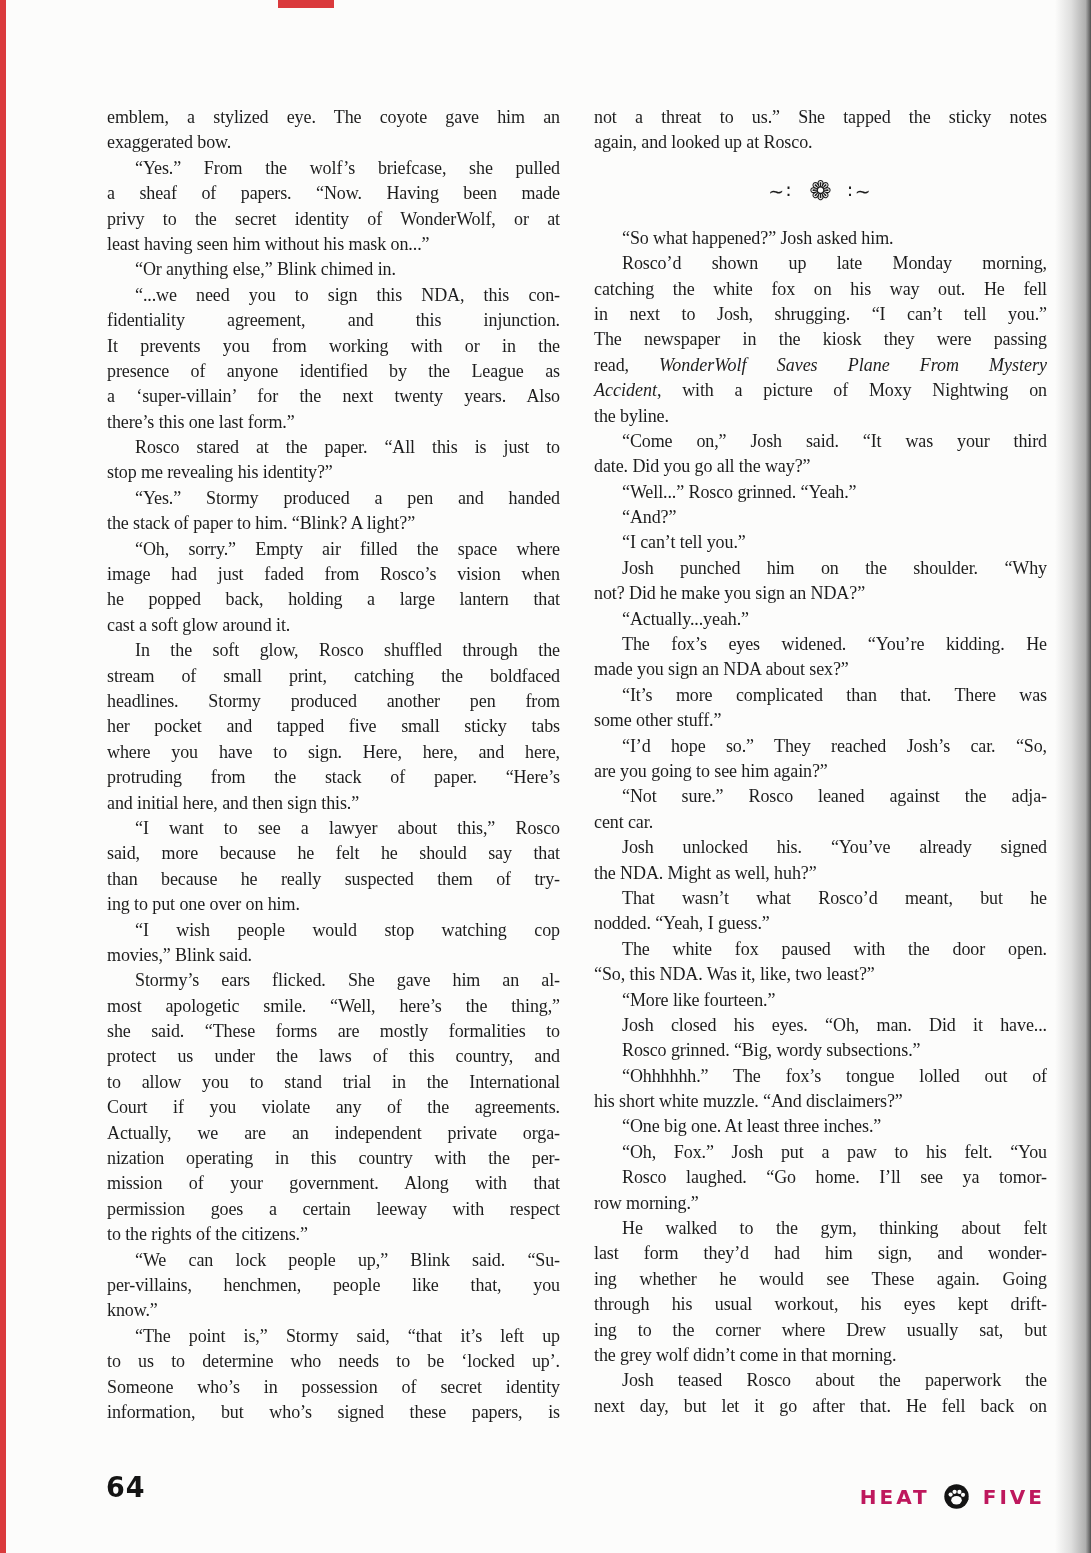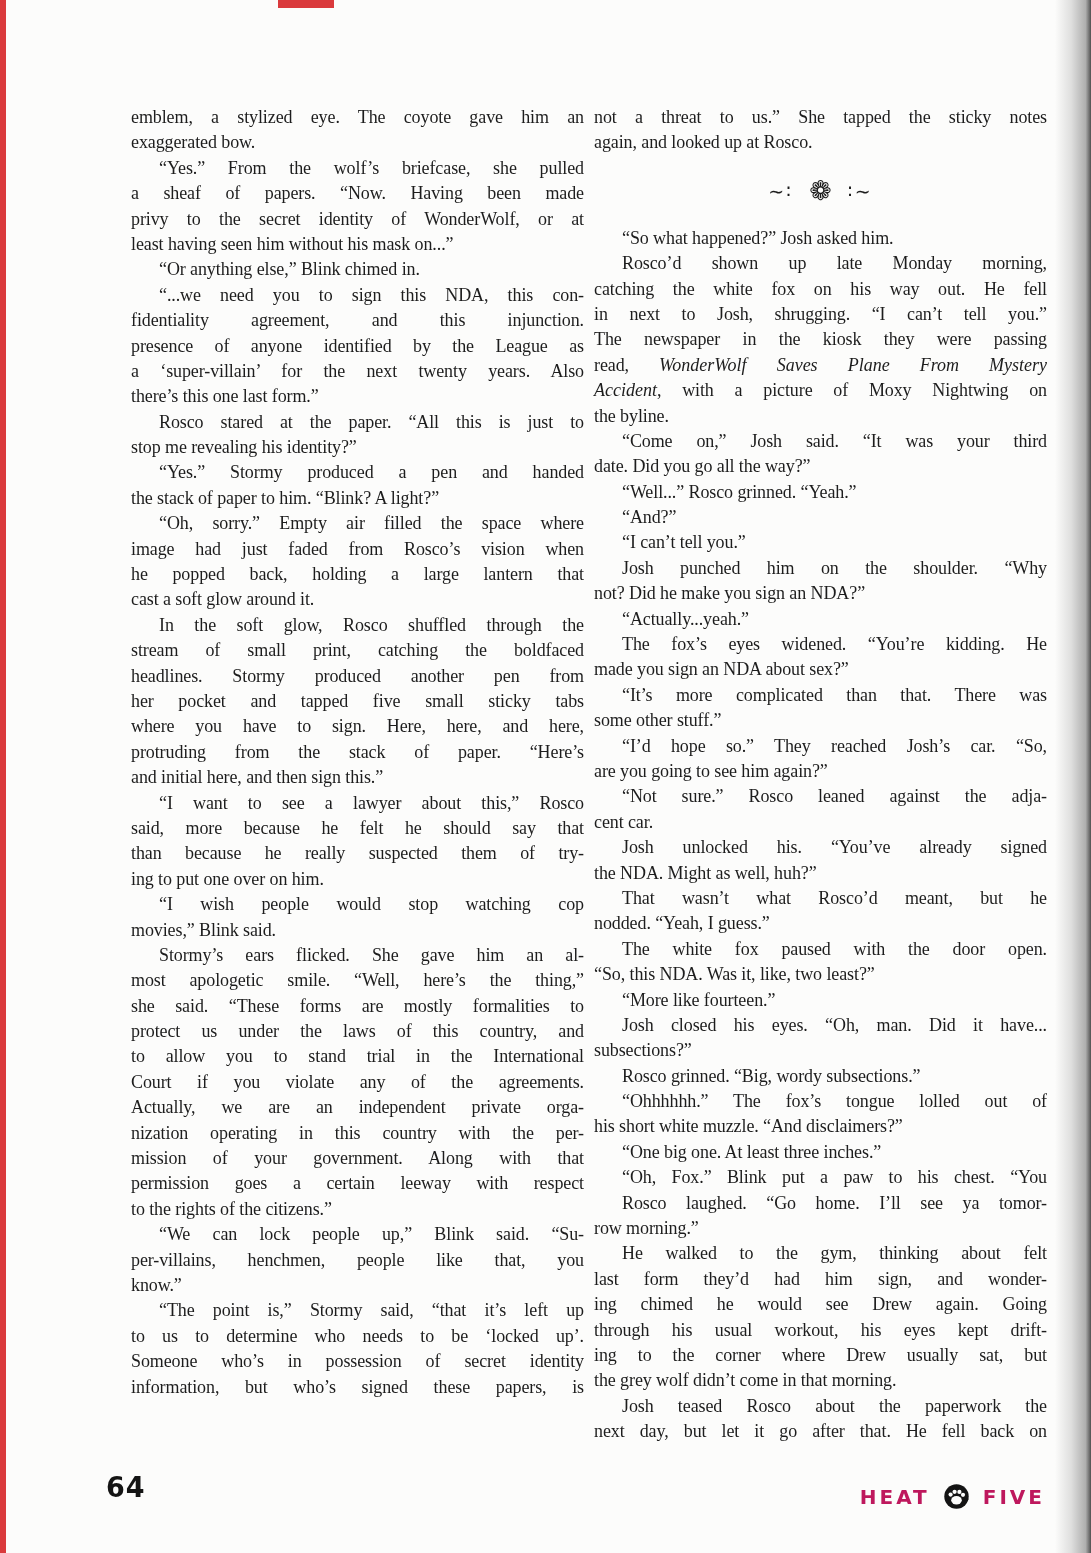--- a/index.html
+++ b/index.html
@@ -13,21 +13,21 @@
   .edge-shadow-right{
     position:absolute;right:0;top:0;width:36px;height:1553px;
     background:linear-gradient(to right, rgba(90,90,90,0) 0%, rgba(90,90,90,0.18) 45%, rgba(80,80,80,0.45) 85%, rgba(50,50,50,0.85) 100%);
   }
   .column{
     position:absolute;top:105px;width:453px;
     font-size:18px;color:#1d1d1d;
     text-align:justify;
     letter-spacing:-0.1px;
   }
-  .column-left{left:107px;margin-left:24px;}
+  .column-left{left:107px;}
   .column-right{left:594px;}
   .line{
     height:25.4px;line-height:25.4px;
     text-align:justify;text-align-last:justify;
     white-space:nowrap;
   }
   .line.end{text-align-last:left;}
   .line.indent{text-indent:28px;font-family:Liberation Serif, serif;}
   .line i{letter-spacing:0;}
   .ornament{
@@ -60,20 +60,21 @@
 <div class="column column-left">
     <div class="line">emblem, a stylized eye. The coyote gave him an</div>
     <div class="line end">exaggerated bow.</div>
     <div class="line indent">“Yes.” From the wolf’s briefcase, she pulled</div>
     <div class="line">a sheaf of papers. “Now. Having been made</div>
     <div class="line">privy to the secret identity of WonderWolf, or at</div>
     <div class="line end">least having seen him without his mask on...”</div>
     <div class="line indent end">“Or anything else,” Blink chimed in.</div>
     <div class="line indent">“...we need you to sign this NDA, this con-</div>
     <div class="line">fidentiality agreement, and this injunction.</div>
+    <div class="line">It prevents you from working with or in the</div>
     <div class="line">presence of anyone identified by the League as</div>
     <div class="line">a ‘super-villain’ for the next twenty years. Also</div>
     <div class="line end">there’s this one last form.”</div>
     <div class="line indent">Rosco stared at the paper. “All this is just to</div>
     <div class="line end">stop me revealing his identity?”</div>
     <div class="line indent">“Yes.” Stormy produced a pen and handed</div>
     <div class="line end">the stack of paper to him. “Blink? A light?”</div>
     <div class="line indent">“Oh, sorry.” Empty air filled the space where</div>
     <div class="line">image had just faded from Rosco’s vision when</div>
     <div class="line">he popped back, holding a large lantern that</div>
@@ -147,31 +148,30 @@
       <div class="line indent">“Not sure.” Rosco leaned against the adja-</div>
       <div class="line end">cent car.</div>
       <div class="line indent">Josh unlocked his. “You’ve already signed</div>
       <div class="line end">the NDA. Might as well, huh?”</div>
       <div class="line indent">That wasn’t what Rosco’d meant, but he</div>
       <div class="line end">nodded. “Yeah, I guess.”</div>
       <div class="line indent">The white fox paused with the door open.</div>
       <div class="line end">“So, this NDA. Was it, like, two least?”</div>
       <div class="line indent end">“More like fourteen.”</div>
       <div class="line indent">Josh closed his eyes. “Oh, man. Did it have...</div>
-      <div class="line end">subsections?”</div>
       <div class="line indent end">Rosco grinned. “Big, wordy subsections.”</div>
       <div class="line indent">“Ohhhhhh.” The fox’s tongue lolled out of</div>
       <div class="line end">his short white muzzle. “And disclaimers?”</div>
       <div class="line indent end">“One big one. At least three inches.”</div>
-      <div class="line indent">“Oh, Fox.” Blink put a paw to his chest. “You</div>
+      <div class="line indent">“Oh, Fox.” Josh put a paw to his felt. “You</div>
       <div class="line indent">Rosco laughed. “Go home. I’ll see ya tomor-</div>
       <div class="line end">row morning.”</div>
       <div class="line indent">He walked to the gym, thinking about felt</div>
       <div class="line">last form they’d had him sign, and wonder-</div>
-      <div class="line">ing chimed he would see Drew again. Going</div>
+      <div class="line">ing whether he would see These again. Going</div>
       <div class="line">through his usual workout, his eyes kept drift-</div>
       <div class="line">ing to the corner where Drew usually sat, but</div>
       <div class="line end">the grey wolf didn’t come in that morning.</div>
       <div class="line indent">Josh teased Rosco about the paperwork the</div>
       <div class="line">next day, but let it go after that. He fell back on</div>
     </div>
 </div>
 
 <div class="footer-page-number">64</div>
 

